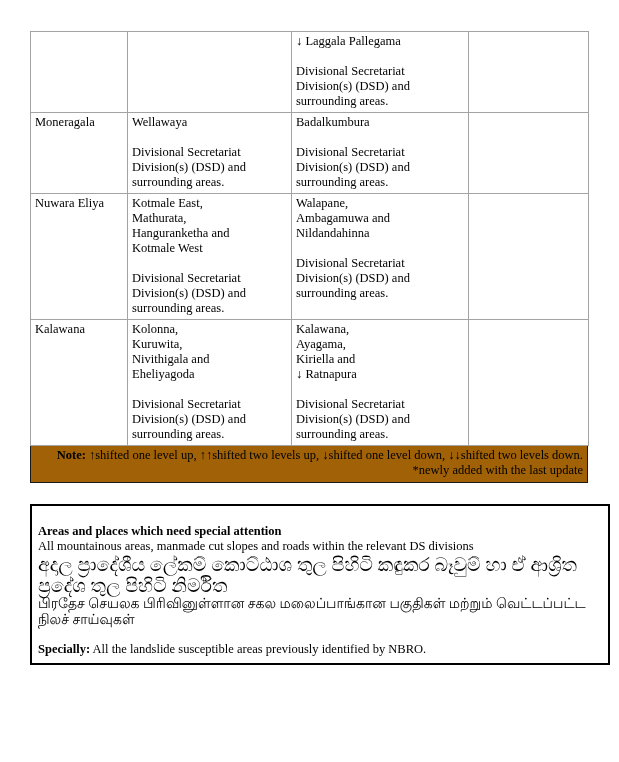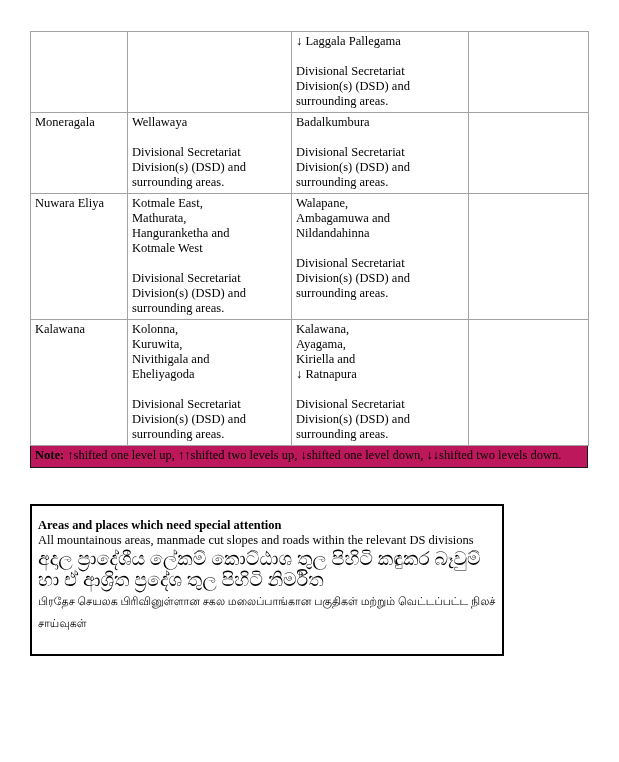--- a/index.html
+++ b/index.html
@@ -58,34 +58,34 @@
     border-top: none;
     padding: 2px 4px 4px 4px;
     font-size: 12.5px;
     line-height: 15px;
   }
   .bold { font-weight: bold; }
   .special-box {
     position: absolute;
     left: 30px;
     top: 504px;
-    width: 474px;
+    width: 580px;
     box-sizing: border-box;
     border: 2px solid #000000;
-    padding: 12px 6px 6px 6px;
+    padding: 18px 6px 6px 6px;
     font-size: 12.5px;
     line-height: 15px;
   }
   .sinhala-line {
     font-size: 19px;
     line-height: 21px;
   }
   .tamil-line {
-    font-size: 11px;
-    line-height: 22px;
+    font-size: 14px;
+    line-height: 16px;
   }
   .spacer-line { height: 14px; }
   p { margin: 0; }
 </style>
 </head>
 <body>
 
 <div class="page">
 
   <div class="doc-table-wrap">
@@ -156,26 +156,28 @@
 ↓ Ratnapura
 
 Divisional Secretariat
 Division(s) (DSD) and
 surrounding areas.</td>
           <td></td>
         </tr>
       </tbody>
     </table>
 
-    <div class="note-banner" style="background: #be185d;">
+    <div class="note-banner" style="background: #a16207; text-align: right;">
       <p><span class="bold">Note:</span><span> ↑shifted one level up, ↑↑shifted two levels up, ↓shifted one level down, ↓↓shifted two levels down.</span></p>
+      <p>*newly added with the last update</p>
     </div>
   </div>
 
   <div class="special-box">
     <p class="bold">Areas and places which need special attention</p>
     <p>All mountainous areas, manmade cut slopes and roads within the relevant DS divisions</p>
     <p class="sinhala-line">අදාල ප්‍රාදේශීය ලේකම් කොට්ඨාශ තුල පිහිටි කඳුකර බෑවුම් හා ඒ ආශ්‍රිත ප්‍රදේශ තුල පිහිටි නිර්මිත</p>
     <p class="tamil-line">பிரதேச செயலக பிரிவினுள்ளான சகல மலைப்பாங்கான பகுதிகள் மற்றும் வெட்டப்பட்ட நிலச் சாய்வுகள்</p>
     <div class="spacer-line"></div>
+    <p><span class="bold">Specially:</span><span> All the landslide susceptible areas previously identified by NBRO.</span></p>
   </div>
 
 </div>
 
 </body></html>

